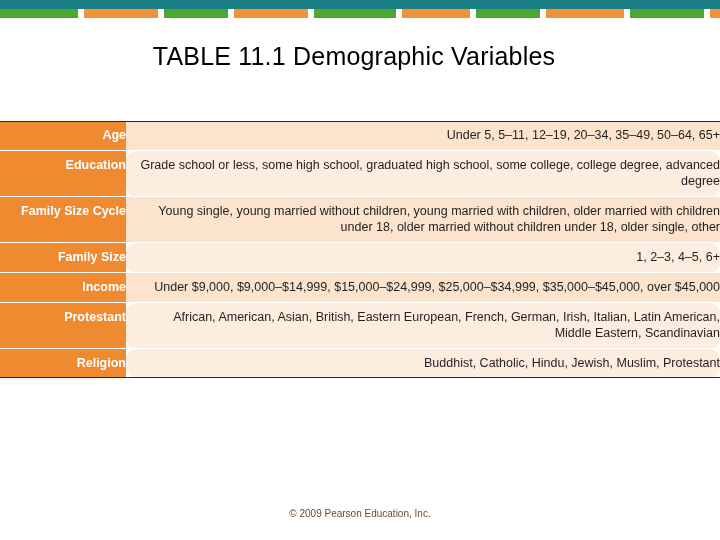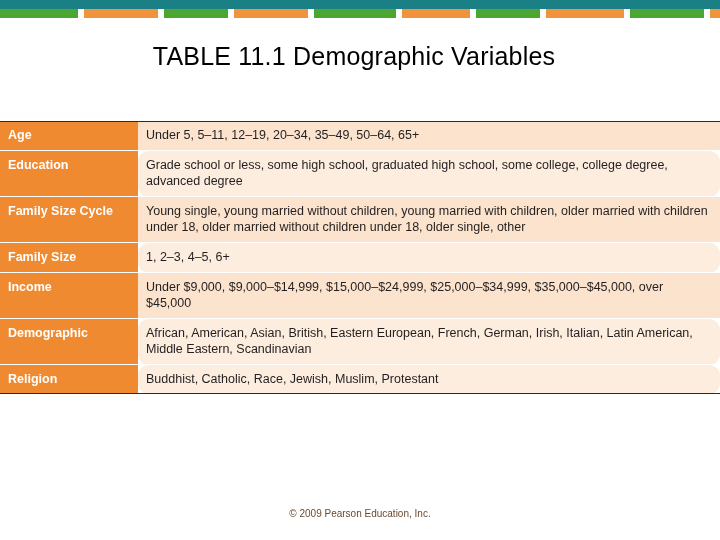--- a/index.html
+++ b/index.html
@@ -57,24 +57,25 @@
     top: 121px;
     width: 720px;
   }
   table.demo {
     border-collapse: collapse;
     width: 720px;
     table-layout: fixed;
   }
   table.demo td {
     vertical-align: top;
-    padding: 6px 12px 7px 8px;
+    padding: 6px 0 7px 8px;
     font-size: 12.5px;
     line-height: 1.28;
     border-top: 1px solid #ffffff;
+    text-align: right;
   }
   table.demo tr:first-child td {
     border-top: none;
   }
   td.label {
     width: 118px;
     background: #f08a31;
     color: #ffffff;
     font-weight: bold;
     padding-left: 11px;
@@ -156,25 +157,25 @@
         </tr>
         <tr class="alt">
           <td class="label">Family Size</td>
           <td class="value">1, 2–3, 4–5, 6+</td>
         </tr>
         <tr>
           <td class="label">Income</td>
           <td class="value">Under $9,000, $9,000–$14,999, $15,000–$24,999, $25,000–$34,999, $35,000–$45,000, over $45,000</td>
         </tr>
         <tr class="alt">
-          <td class="label">Demographic</td>
+          <td class="label">Protestant</td>
           <td class="value">African, American, Asian, British, Eastern European, French, German, Irish, Italian, Latin American, Middle Eastern, Scandinavian</td>
         </tr>
         <tr class="alt">
           <td class="label">Religion</td>
-          <td class="value">Buddhist, Catholic, Race, Jewish, Muslim, Protestant</td>
+          <td class="value">Buddhist, Catholic, Hindu, Jewish, Muslim, Protestant</td>
         </tr>
       </tbody>
   </table>
   <div class="bottomline"></div>
 </div>
 
 <div class="footer">© 2009 Pearson Education, Inc.</div>
 
 </body></html>

